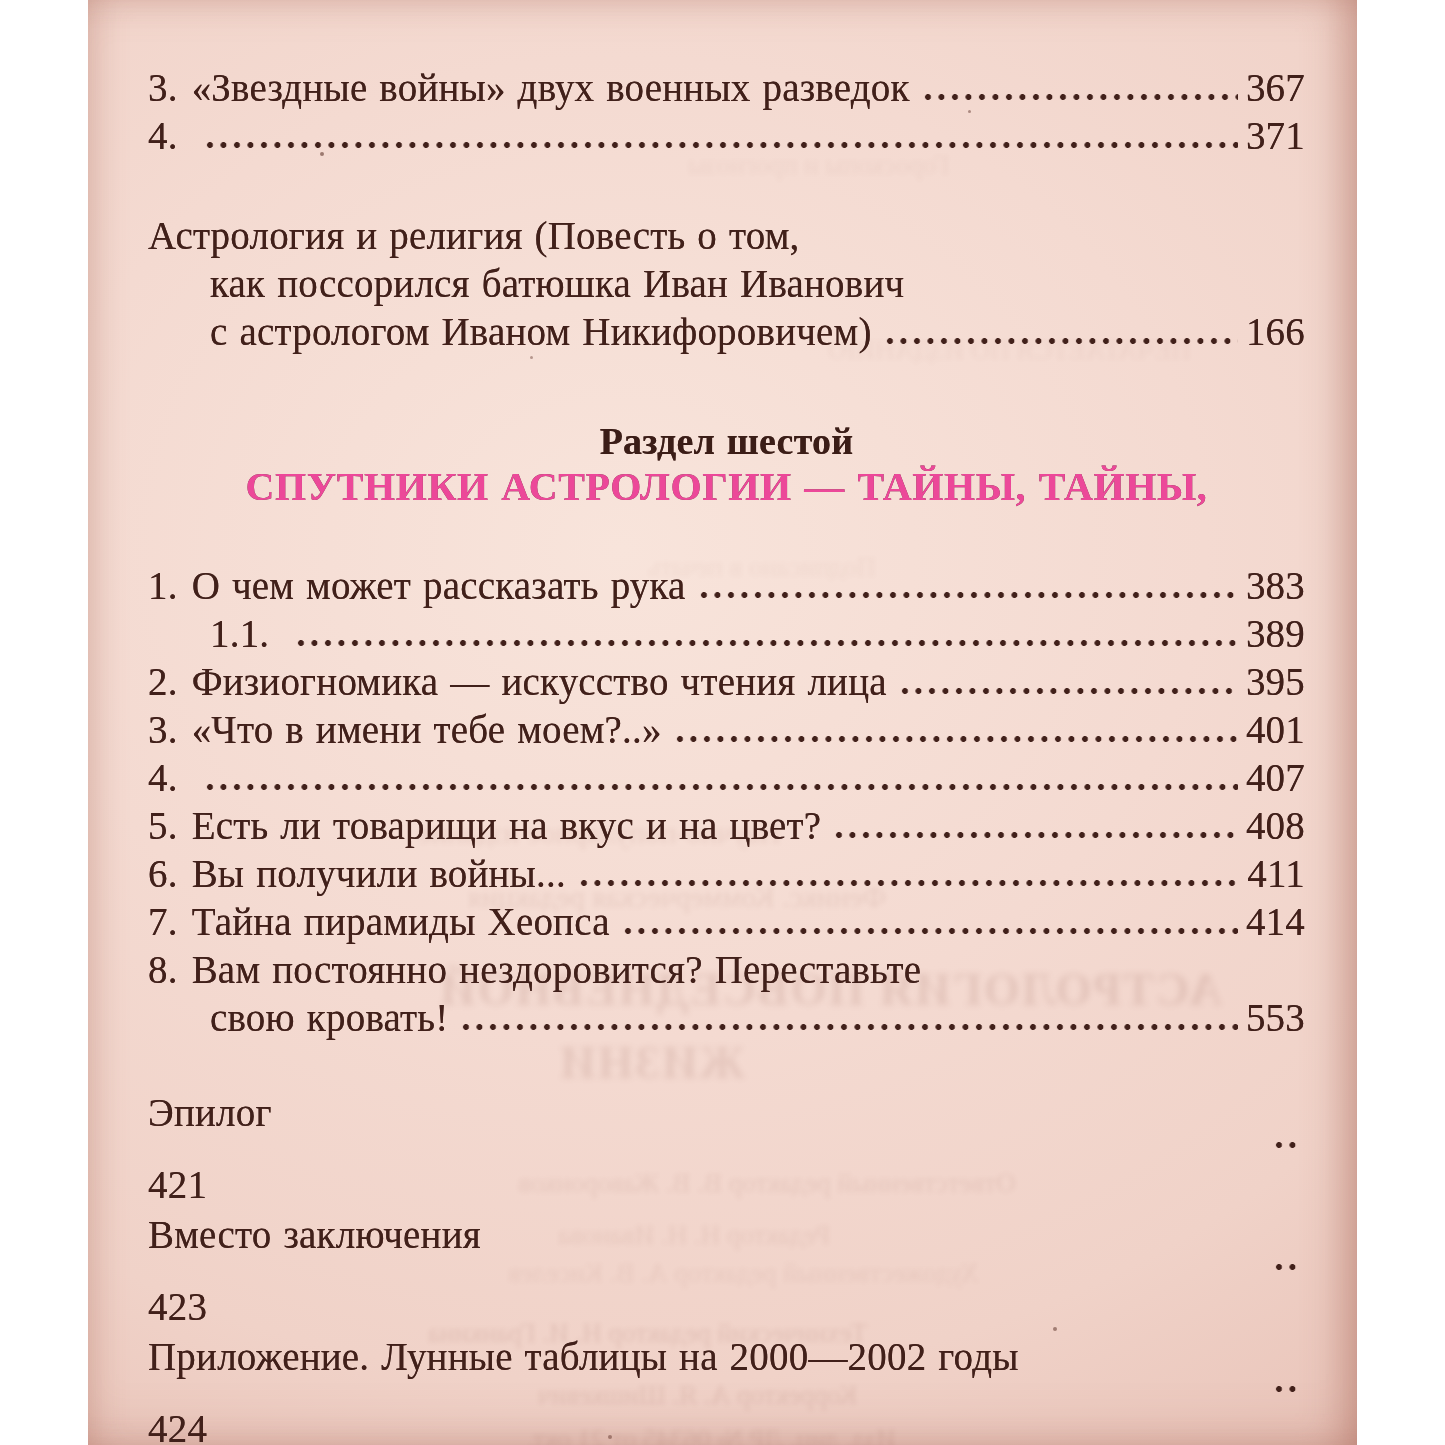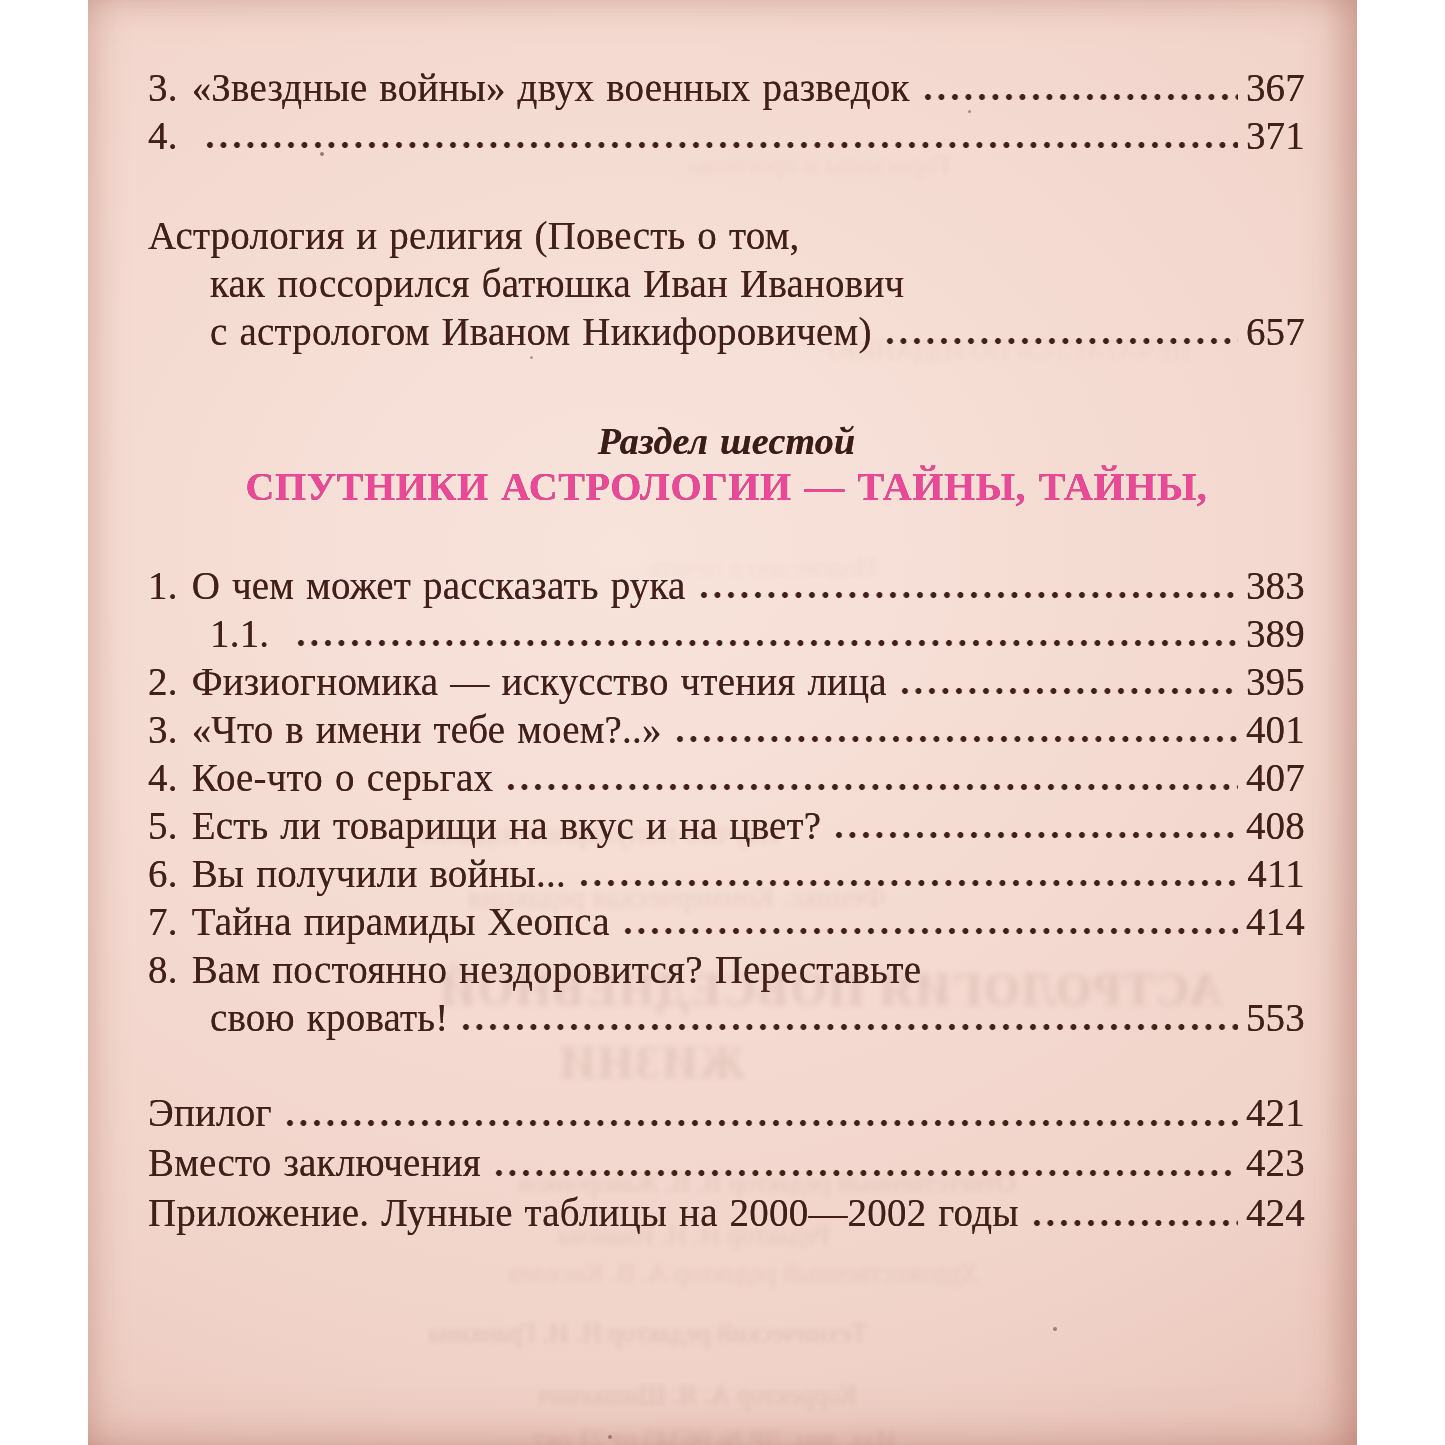--- a/index.html
+++ b/index.html
@@ -31,23 +31,23 @@
   .row .title{flex:0 1 auto;overflow:hidden;}
   .leader{
     flex:1 1 auto;min-width:24px;align-self:flex-end;
     height:14px;margin:0 8px 8px 12px;
     background-image:radial-gradient(circle at 6px 7px,var(--ink) 2.6px,rgba(0,0,0,0) 3.3px);
     background-size:13.5px 14px;background-repeat:repeat-x;
   }
   .pg{flex:0 0 auto;}
   .indent{padding-left:62px;}
   .gap-a{height:52px;} .gap-b{height:62px;} .gap-c{height:52px;} .gap-d{height:46px;}
-  .kicker{text-align:center;font-weight:bold;font-size:38px;line-height:46px;color:#3b1d17;font-style:italic;}
+  .kicker{text-align:center;font-weight:bold;font-size:38px;line-height:46px;color:#3b1d17;}
   .sec-title{text-align:center;font-weight:bold;font-size:40px;line-height:46px;letter-spacing:.6px;color:#ec4899;}
-  .closing .row{line-height:50px;}
+  .closing .row{line-height:50px;flex-direction:column;}
   
   .ghost{
     position:absolute;transform:scaleX(-1);
     color:#7e4337;filter:blur(2.6px);
     font-size:27px;white-space:nowrap;line-height:30px;
   }
   .ghost.big{font-weight:bold;font-size:46px;filter:blur(3.2px);letter-spacing:2px;}
   .speck{position:absolute;border-radius:50%;background:#54291f;}
 </style>
 </head>
@@ -94,21 +94,21 @@
 
   <div class="row">
     <span class="title">Астрология и религия (Повесть о том,</span>
   </div>
   <div class="row indent">
     <span class="title">как поссорился батюшка Иван Иванович</span>
   </div>
   <div class="row indent">
     <span class="title">с астрологом Иваном Никифоровичем)</span>
     <span class="leader"></span>
-    <span class="pg">657</span>
+    <span class="pg">166</span>
   </div>
 
   <div class="gap-b"></div>
 
   <div class="kicker">Раздел шестой</div>
   <div class="sec-title">СПУТНИКИ АСТРОЛОГИИ — ТАЙНЫ, ТАЙНЫ,</div>
 
   <div class="gap-c"></div>
 
   <div class="row">
@@ -129,21 +129,20 @@
     <span class="pg">395</span>
   </div>
   <div class="row">
     <span class="num">3.</span>
     <span class="title">«Что в имени тебе моем?..»</span>
     <span class="leader"></span>
     <span class="pg">401</span>
   </div>
   <div class="row">
     <span class="num">4.</span>
-    <span class="title">Кое-что о серьгах</span>
     <span class="leader"></span>
     <span class="pg">407</span>
   </div>
   <div class="row">
     <span class="num">5.</span>
     <span class="title">Есть ли товарищи на вкус и на цвет?</span>
     <span class="leader"></span>
     <span class="pg">408</span>
   </div>
   <div class="row">

